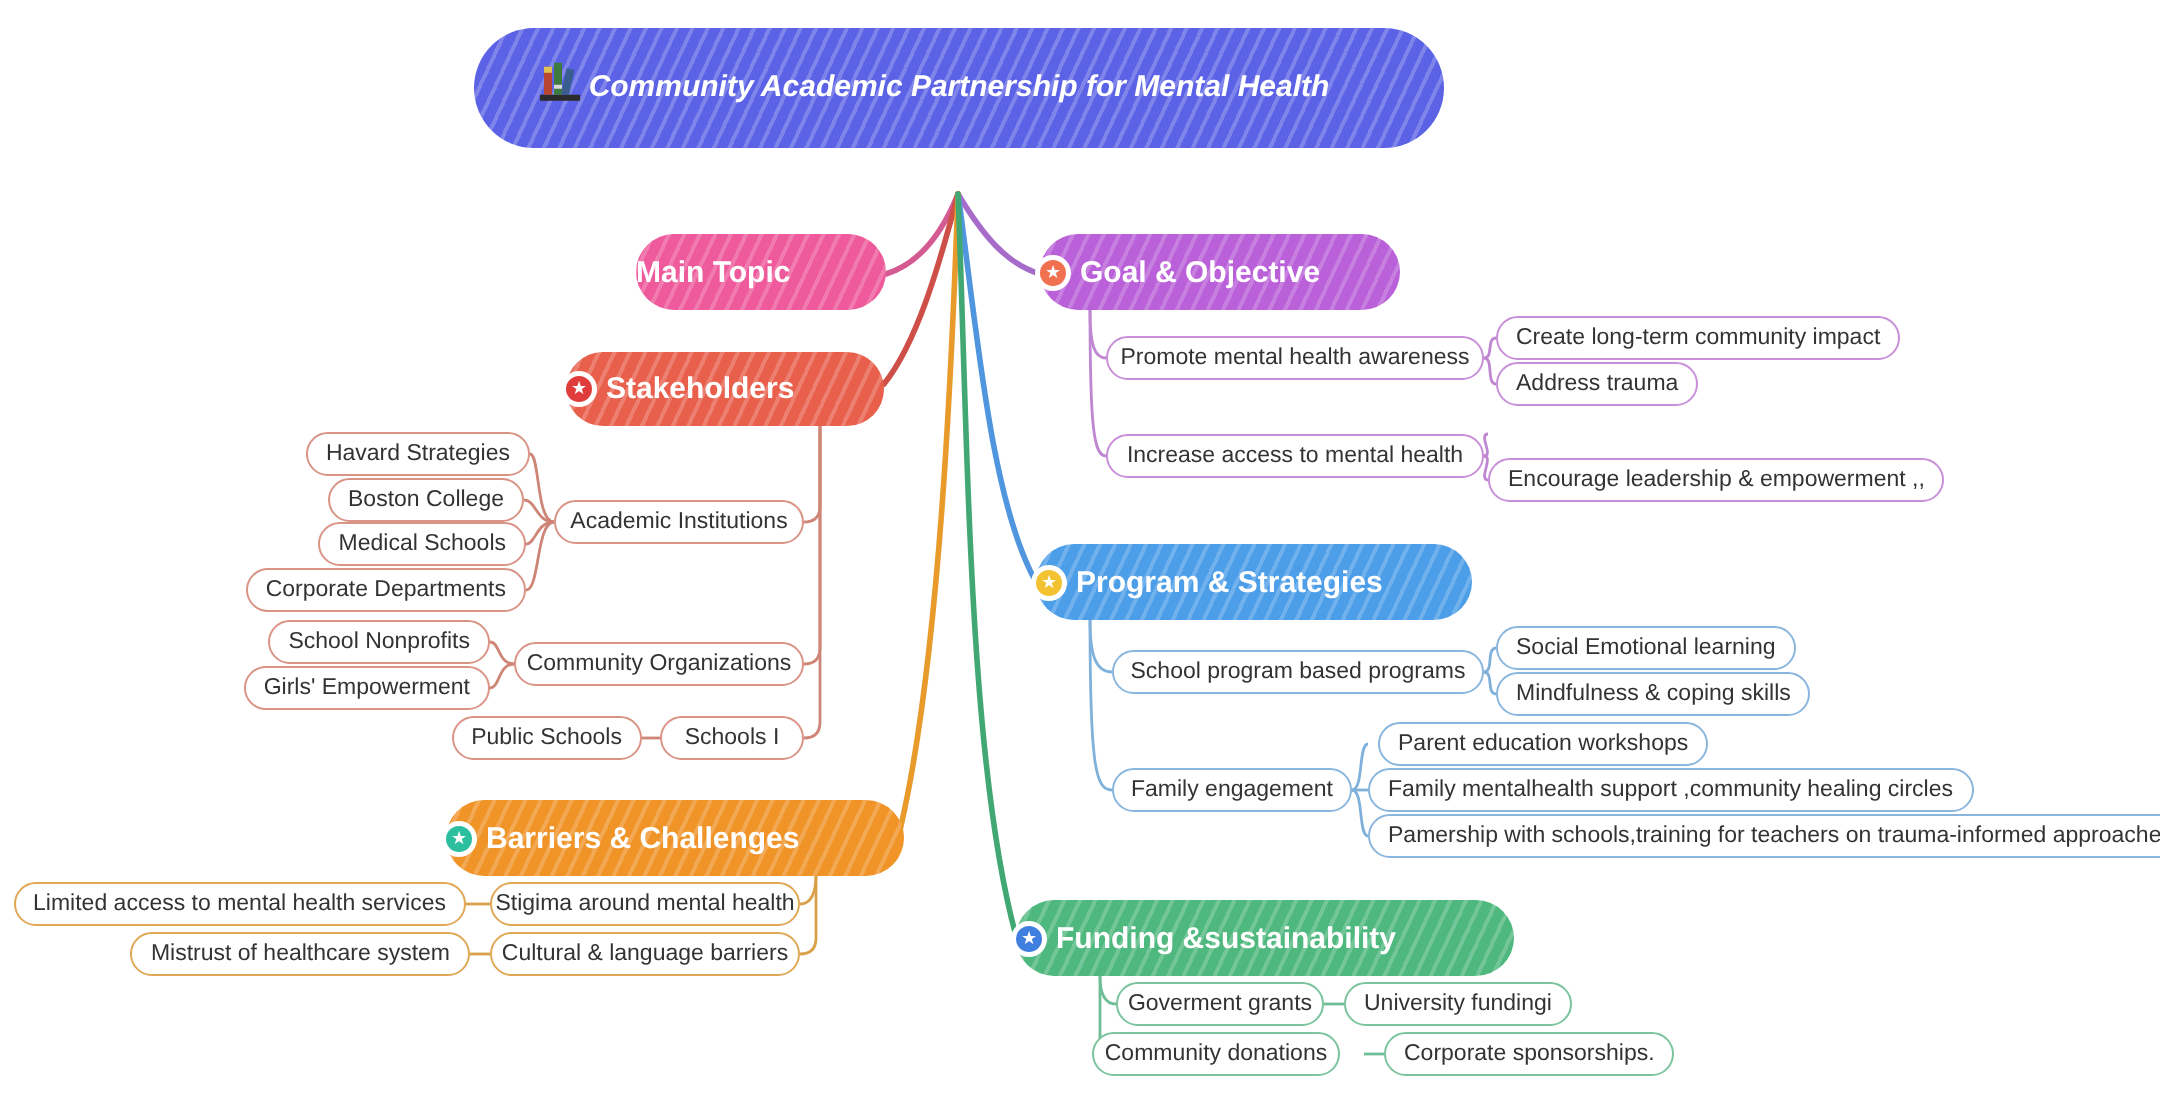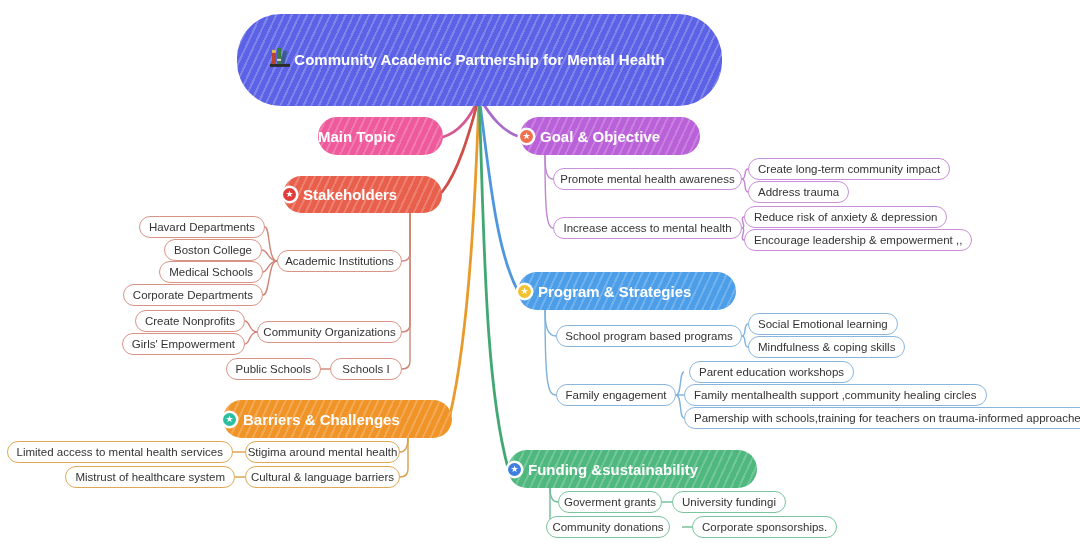--- a/index.html
+++ b/index.html
@@ -107,21 +107,21 @@
     </g>
 
     <g fill="none" stroke="#6fbd96" stroke-width="1.4">
       <path d="M550,488 Q550,502 558,502"></path>
       <path d="M550,488 L550,519 Q550,527 558,527"></path>
       <path d="M662,502 L672,502"></path>
       <path d="M682,527 L692,527"></path>
     </g>
   </svg>
 
-  <div class="central-node" style="left:237px;top:14px;width:485px;height:92px;">
+  <div class="central-node" style="left:237px;top:14px;width:485px;height:60px;font-style:italic;">
     <span class="central-icon">
       <svg width="26" height="26" viewBox="0 0 26 26">
         <rect x="3" y="20" width="20" height="3" fill="#2b2b2b"></rect>
         <rect x="5" y="6" width="4" height="14" fill="#b8452f"></rect>
         <rect x="5" y="6" width="4" height="3" fill="#e0c050"></rect>
         <rect x="10" y="4" width="4" height="16" fill="#3d7a3d"></rect>
         <rect x="10" y="15" width="4" height="2" fill="#d8d8d8"></rect>
         <rect x="15" y="7" width="4" height="13" fill="#3a5d8f" transform="rotate(12 17 13)"></rect>
       </svg>
     </span>
@@ -141,51 +141,48 @@
     </div>
   <div class="sub sub-goal" style="left:748px;top:158px;">
       <span>Create long-term community impact</span>
     </div>
   <div class="sub sub-goal" style="left:748px;top:181px;">
       <span>Address trauma</span>
     </div>
   <div class="sub sub-goal mid" style="left:553px;top:217px;width:189px;">
       <span>Increase access to mental health</span>
     </div>
-  <div class="sub sub-goal" style="left:744px;top:206px;">
-      <span>Reduce risk of anxiety &amp; depression</span>
-    </div>
   <div class="sub sub-goal" style="left:744px;top:229px;">
       <span>Encourage leadership  &amp; empowerment ,,</span>
     </div>
 
   <div class="branch-node bn-stake" style="left:283px;top:176px;width:159px;height:37px;">
     <span class="badge bg-stake">★</span>
     <span>Stakeholders</span>
   </div>
   <div class="sub sub-stake mid" style="left:277px;top:250px;width:125px;">
       <span>Academic Institutions</span>
     </div>
   <div class="sub sub-stake" style="right:815px;top:216px;">
-      <span>Havard Departments</span>
+      <span>Havard Strategies</span>
     </div>
   <div class="sub sub-stake" style="right:818px;top:239px;">
       <span>Boston College</span>
     </div>
   <div class="sub sub-stake" style="right:817px;top:261px;">
       <span>Medical Schools</span>
     </div>
   <div class="sub sub-stake" style="right:817px;top:284px;">
       <span>Corporate Departments</span>
     </div>
   <div class="sub sub-stake mid" style="left:257px;top:321px;width:145px;">
       <span>Community Organizations</span>
     </div>
   <div class="sub sub-stake" style="right:835px;top:310px;">
-      <span>Create Nonprofits</span>
+      <span>School Nonprofits</span>
     </div>
   <div class="sub sub-stake" style="right:835px;top:333px;">
       <span>Girls' Empowerment</span>
     </div>
   <div class="sub sub-stake mid" style="left:330px;top:358px;width:72px;">
       <span>Schools I</span>
     </div>
   <div class="sub sub-stake" style="right:759px;top:358px;">
       <span>Public Schools</span>
     </div>

